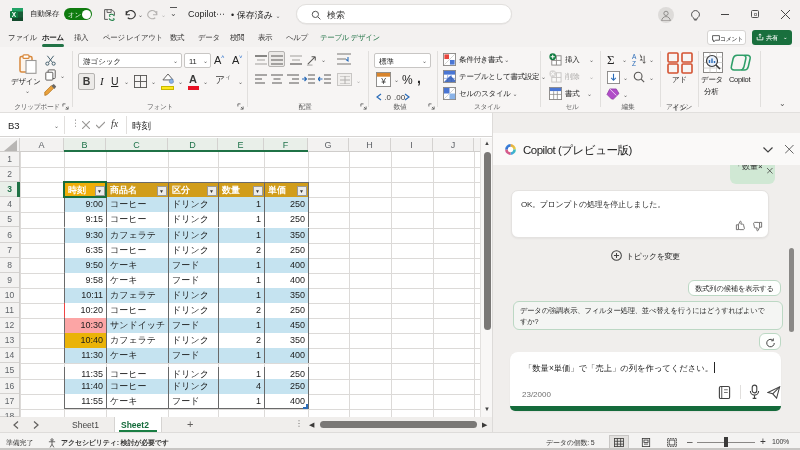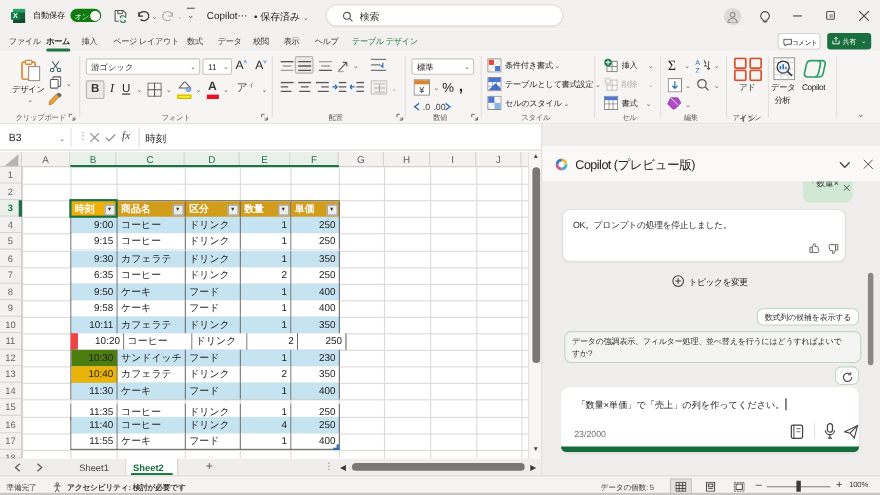--- a/index.html
+++ b/index.html
@@ -511,33 +511,33 @@
       <div class="tc num" style="width:46px;background:#ffffff">1</div>
       <div class="tc num" style="width:44px;background:#ffffff">400</div>
     </div>
   <div class="trow" style="top:149.9px;border-left:1px solid #6a6a6a;border-bottom:1px solid #8a8a8a">
       <div class="tc num" style="width:42px;background:#c5e3f0">10:11</div>
       <div class="tc txt" style="width:62px;background:#c5e3f0">カフェラテ</div>
       <div class="tc txt" style="width:50px;background:#c5e3f0">ドリンク</div>
       <div class="tc num" style="width:46px;background:#c5e3f0">1</div>
       <div class="tc num" style="width:44px;background:#c5e3f0">350</div>
     </div>
-  <div class="trow" style="top:165.0px;border-left:7px solid #ef4444;border-bottom:1px solid #8a8a8a">
+  <div class="trow" style="top:165.0px;border-left:1px solid #ef4444;border-bottom:1px solid #8a8a8a">
       <div class="tc num" style="width:42px;background:#ffffff">10:20</div>
       <div class="tc txt" style="width:62px;background:#ffffff">コーヒー</div>
       <div class="tc txt" style="width:50px;background:#ffffff">ドリンク</div>
       <div class="tc num" style="width:46px;background:#ffffff">2</div>
       <div class="tc num" style="width:44px;background:#ffffff">250</div>
     </div>
   <div class="trow" style="top:180.1px;border-left:1px solid #6a6a6a;border-bottom:1px solid #8a8a8a">
-      <div class="tc num" style="width:42px;background:#4d7c0f">10:30</div>
+      <div class="tc num" style="width:42px;background:#fca5a5">10:30</div>
       <div class="tc txt" style="width:62px;background:#c5e3f0">サンドイッチ</div>
       <div class="tc txt" style="width:50px;background:#c5e3f0">フード</div>
       <div class="tc num" style="width:46px;background:#c5e3f0">1</div>
-      <div class="tc num" style="width:44px;background:#c5e3f0">230</div>
+      <div class="tc num" style="width:44px;background:#c5e3f0">450</div>
     </div>
   <div class="trow" style="top:195.2px;border-left:1px solid #6a6a6a;border-bottom:1px solid #8a8a8a">
       <div class="tc num" style="width:42px;background:#eab308">10:40</div>
       <div class="tc txt" style="width:62px;background:#ffffff">カフェラテ</div>
       <div class="tc txt" style="width:50px;background:#ffffff">ドリンク</div>
       <div class="tc num" style="width:46px;background:#ffffff">2</div>
       <div class="tc num" style="width:44px;background:#ffffff">350</div>
     </div>
   <div class="trow" style="top:210.3px;border-left:1px solid #6a6a6a;border-bottom:1px solid #8a8a8a">
       <div class="tc num" style="width:42px;background:#c5e3f0">11:30</div>

